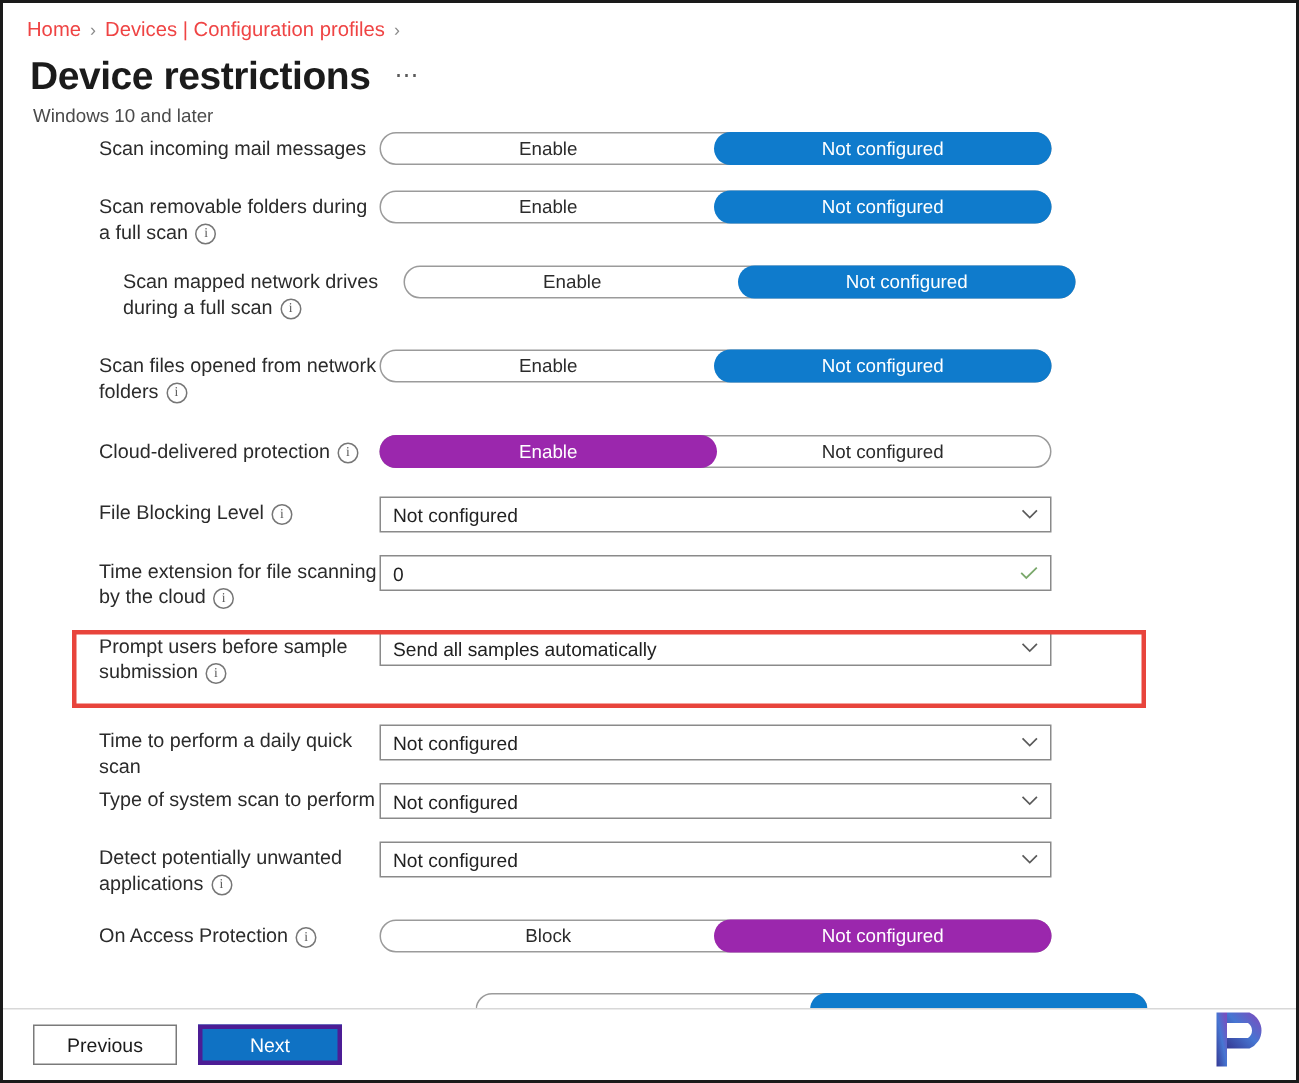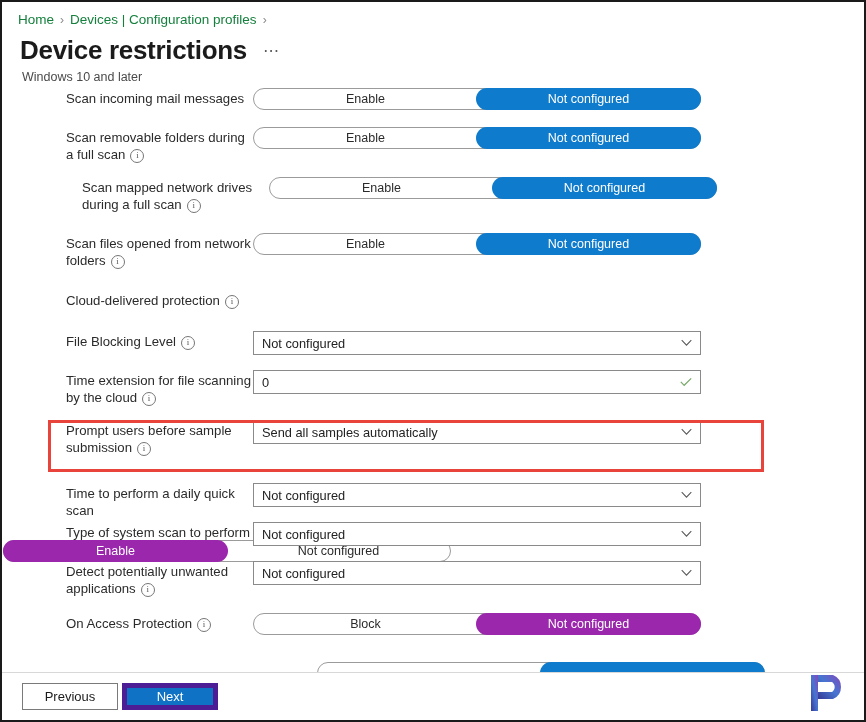--- a/index.html
+++ b/index.html
@@ -14,21 +14,21 @@
     border:2px solid #1a1a1a;
   }
   .page{position:relative;width:862px;height:718px;background:#fff;overflow:hidden;}
 
   
   .breadcrumb{
     position:absolute;left:16px;top:10px;
     display:flex;align-items:center;gap:6px;
     font-size:13.5px;
   }
-  .bc-link{color:#15803d;cursor:pointer;white-space:nowrap;}
+  .bc-link{color:#ef4444;cursor:pointer;white-space:nowrap;}
   .bc-sep{color:#8a8a8a;font-size:12px;}
 
   
   .title-row{position:absolute;left:18px;top:34px;display:flex;align-items:flex-end;gap:16px;}
   .title{font-size:26px;font-weight:600;letter-spacing:-0.3px;color:#1b1b1b;line-height:1.15;}
   .title-ellipsis{color:#5a5a5a;font-size:16px;letter-spacing:1px;padding-bottom:6px;cursor:pointer;}
   .subtitle{position:absolute;left:20px;top:68px;font-size:12.5px;color:#4a4a4a;}
 
   
   .form{position:absolute;left:0;top:86px;width:862px;}
@@ -86,30 +86,30 @@
   
   .clipped{
     position:absolute;left:315px;top:660px;width:448px;height:14px;overflow:hidden;
   }
   .clipped .seg{height:22px;}
 
   
   .footer{
     position:absolute;left:0;bottom:0;width:862px;height:48px;
     background:#fff;border-top:1px solid #d8d8d8;
-    display:flex;align-items:center;gap:4px;padding-left:20px;box-sizing:border-box;
+    display:flex;align-items:center;gap:14px;padding-left:20px;box-sizing:border-box;
     z-index:6;
   }
   .btn{
     min-width:96px;height:27px;font-size:13px;
     display:flex;align-items:center;justify-content:center;
     cursor:pointer;box-sizing:border-box;
   }
   .btn-prev{background:#fff;border:1px solid #7a7a7a;color:#1b1b1b;}
-  .btn-next{background:#0f72c4;border:5px solid #4c1d95;color:#fff;}
+  .btn-next{background:#0f72c4;border:3px solid #4c1d95;color:#fff;}
 
   
   .watermark{
     position:absolute;right:12px;bottom:6px;width:44px;height:42px;z-index:7;opacity:.95;
   }
 </style>
 </head>
 <body>
 
 <div class="page">
@@ -157,21 +157,21 @@
       </div>
       <div class="row" style="position: absolute; top: 145px; left: 0px; width: 702px;">
         <div class="label"><span>Scan files opened from network folders</span><span class="info">i</span></div>
         <div class="control">
           <div class="seg">
             <div class="seg-opt">Enable</div>
             <div class="seg-opt sel blue">Not configured</div>
           </div>
         </div>
       </div>
-      <div class="row" style="position: absolute; top: 202px; left: 0px; width: 710px; flex-direction: column;">
+      <div class="row" style="position: absolute; top: 202px; left: 0px; width: 710px;">
         <div class="label"><span>Cloud-delivered protection</span><span class="info">i</span></div>
         <div class="control">
           <div class="seg">
             <div class="seg-opt sel purple">Enable</div>
             <div class="seg-opt">Not configured</div>
           </div>
         </div>
       </div>
       <div class="row" style="position: absolute; top: 243px; left: 0px; width: 862px;">
         <div class="label"><span>File Blocking Level</span><span class="info">i</span></div>

